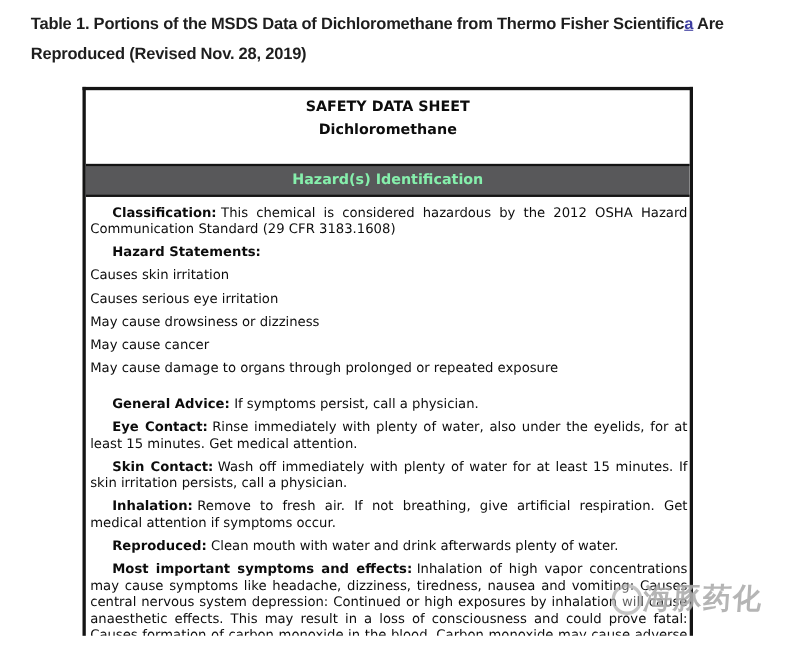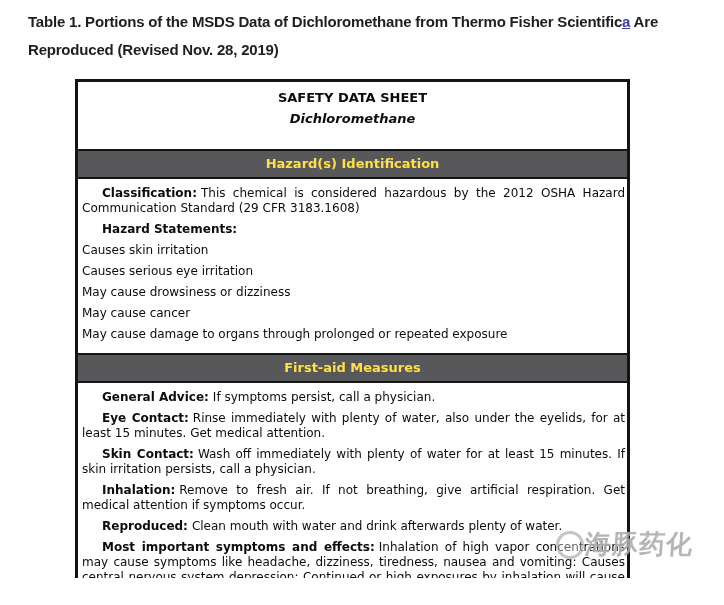--- a/index.html
+++ b/index.html
@@ -47,27 +47,26 @@
   .sds-header .line1 {
     font-weight: 700;
     font-size: 13px;
     color: #0c0c0c;
   }
   .sds-header .line2 {
     font-weight: 700;
     font-size: 13px;
     color: #0c0c0c;
     margin-top: 6px;
-    font-style: italic;
   }
   .section-bar {
     background: #58585a;
     border-top: 2px solid #141414;
     border-bottom: 2px solid #141414;
-    color: #fde047;
+    color: #86efac;
     font-weight: 700;
     font-size: 13px;
     text-align: center;
     padding: 5px 0 6px 0;
   }
   .section-content {
     padding: 7px 2px 5px 4px;
     font-size: 12px;
     color: #0c0c0c;
   }
@@ -123,21 +122,20 @@
   <div class="section-content">
     <p class="para"><b>Classification:</b><span>This chemical is considered hazardous by the 2012 OSHA Hazard Communication Standard (29 CFR 3183.1608)</span></p>
     <p class="para"><b>Hazard Statements:</b><span></span></p>
     <p class="para"><span>Causes skin irritation</span></p>
     <p class="para"><span>Causes serious eye irritation</span></p>
     <p class="para"><span>May cause drowsiness or dizziness</span></p>
     <p class="para"><span>May cause cancer</span></p>
     <p class="para"><span>May cause damage to organs through prolonged or repeated exposure</span></p>
   </div>
 
-  <div class="section-bar">First-aid Measures</div>
 
   <div class="section-content">
     <p class="para"><b>General Advice:</b><span>If symptoms persist, call a physician.</span></p>
     <p class="para"><b>Eye Contact:</b><span>Rinse immediately with plenty of water, also under the eyelids, for at least 15 minutes. Get medical attention.</span></p>
     <p class="para"><b>Skin Contact:</b><span>Wash off immediately with plenty of water for at least 15 minutes. If skin irritation persists, call a physician.</span></p>
     <p class="para"><b>Inhalation:</b><span>Remove to fresh air. If not breathing, give artificial respiration. Get medical attention if symptoms occur.</span></p>
     <p class="para"><b>Reproduced:</b><span>Clean mouth with water and drink afterwards plenty of water.</span></p>
     <p class="para"><b>Most important symptoms and effects:</b><span>Inhalation of high vapor concentrations may cause symptoms like headache, dizziness, tiredness, nausea and vomiting: Causes central nervous system depression: Continued or high exposures by inhalation will cause anaesthetic effects. This may result in a loss of consciousness and could prove fatal: Causes formation of carbon monoxide in the blood. Carbon monoxide may cause adverse effects on the cardiovascular system and the central nervous system</span></p>
   </div>
 

